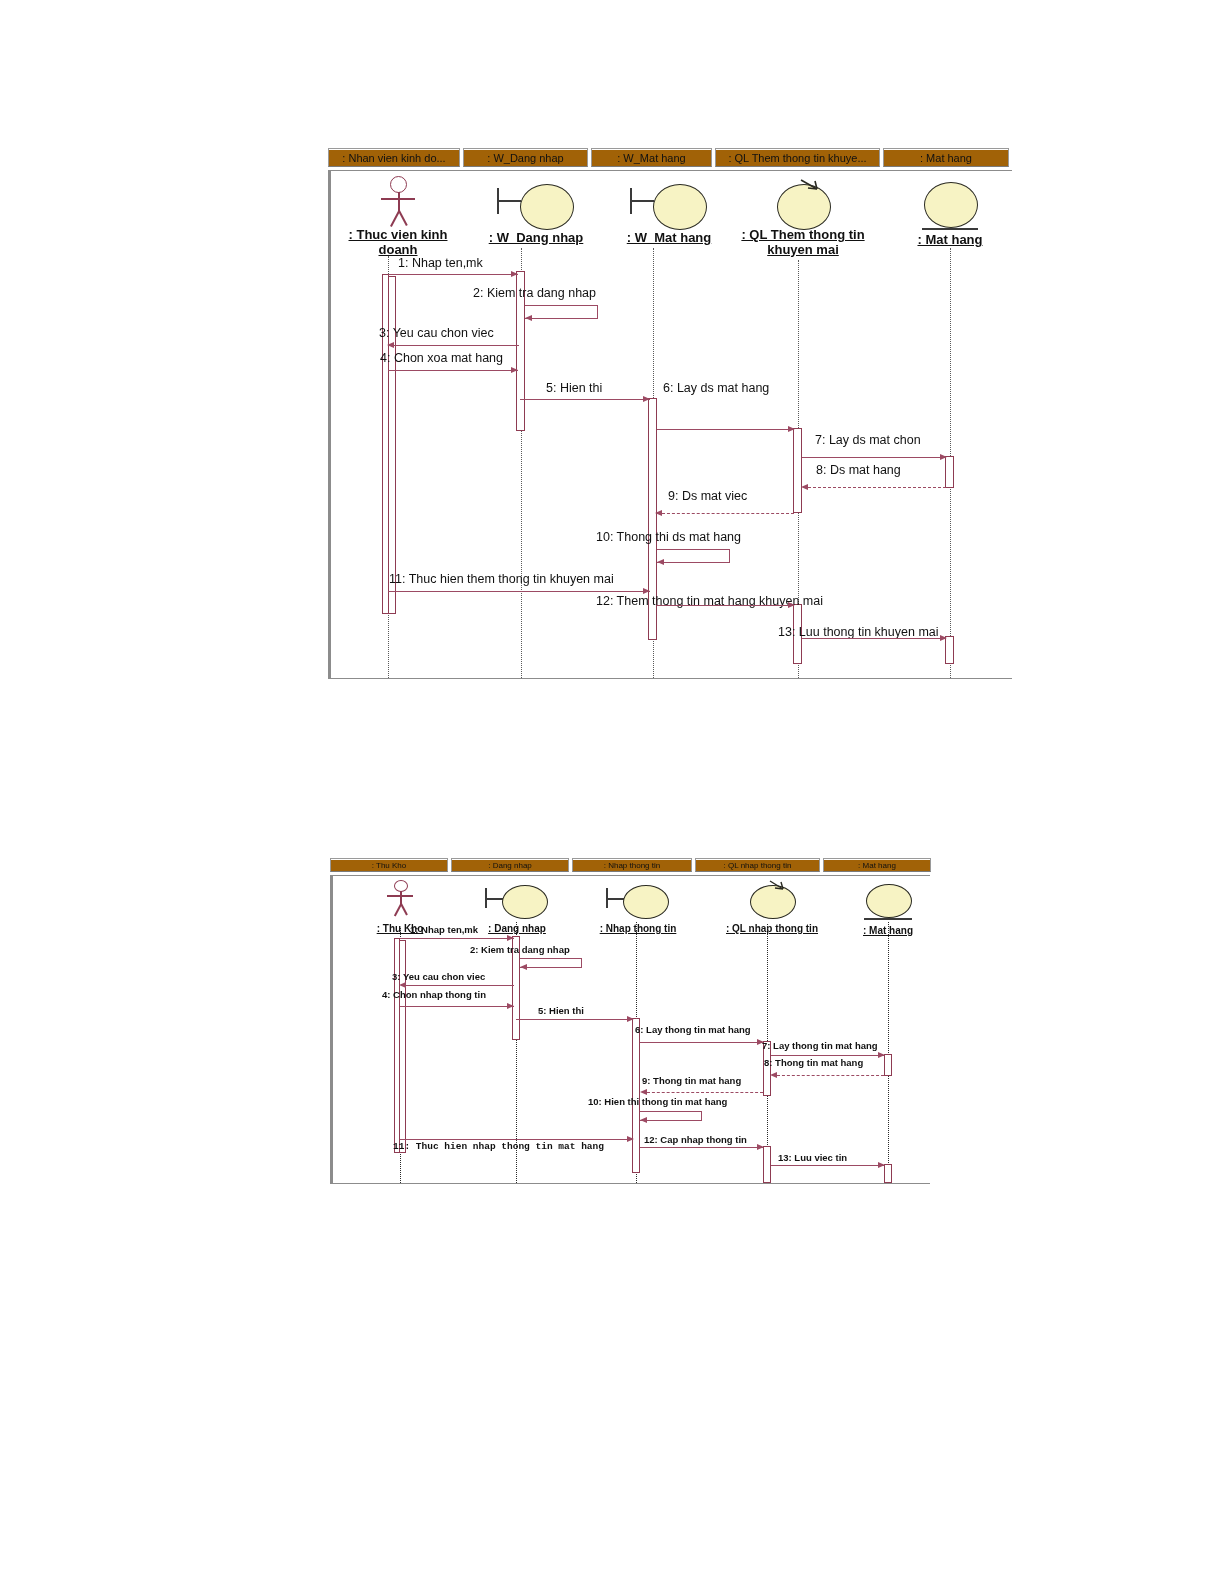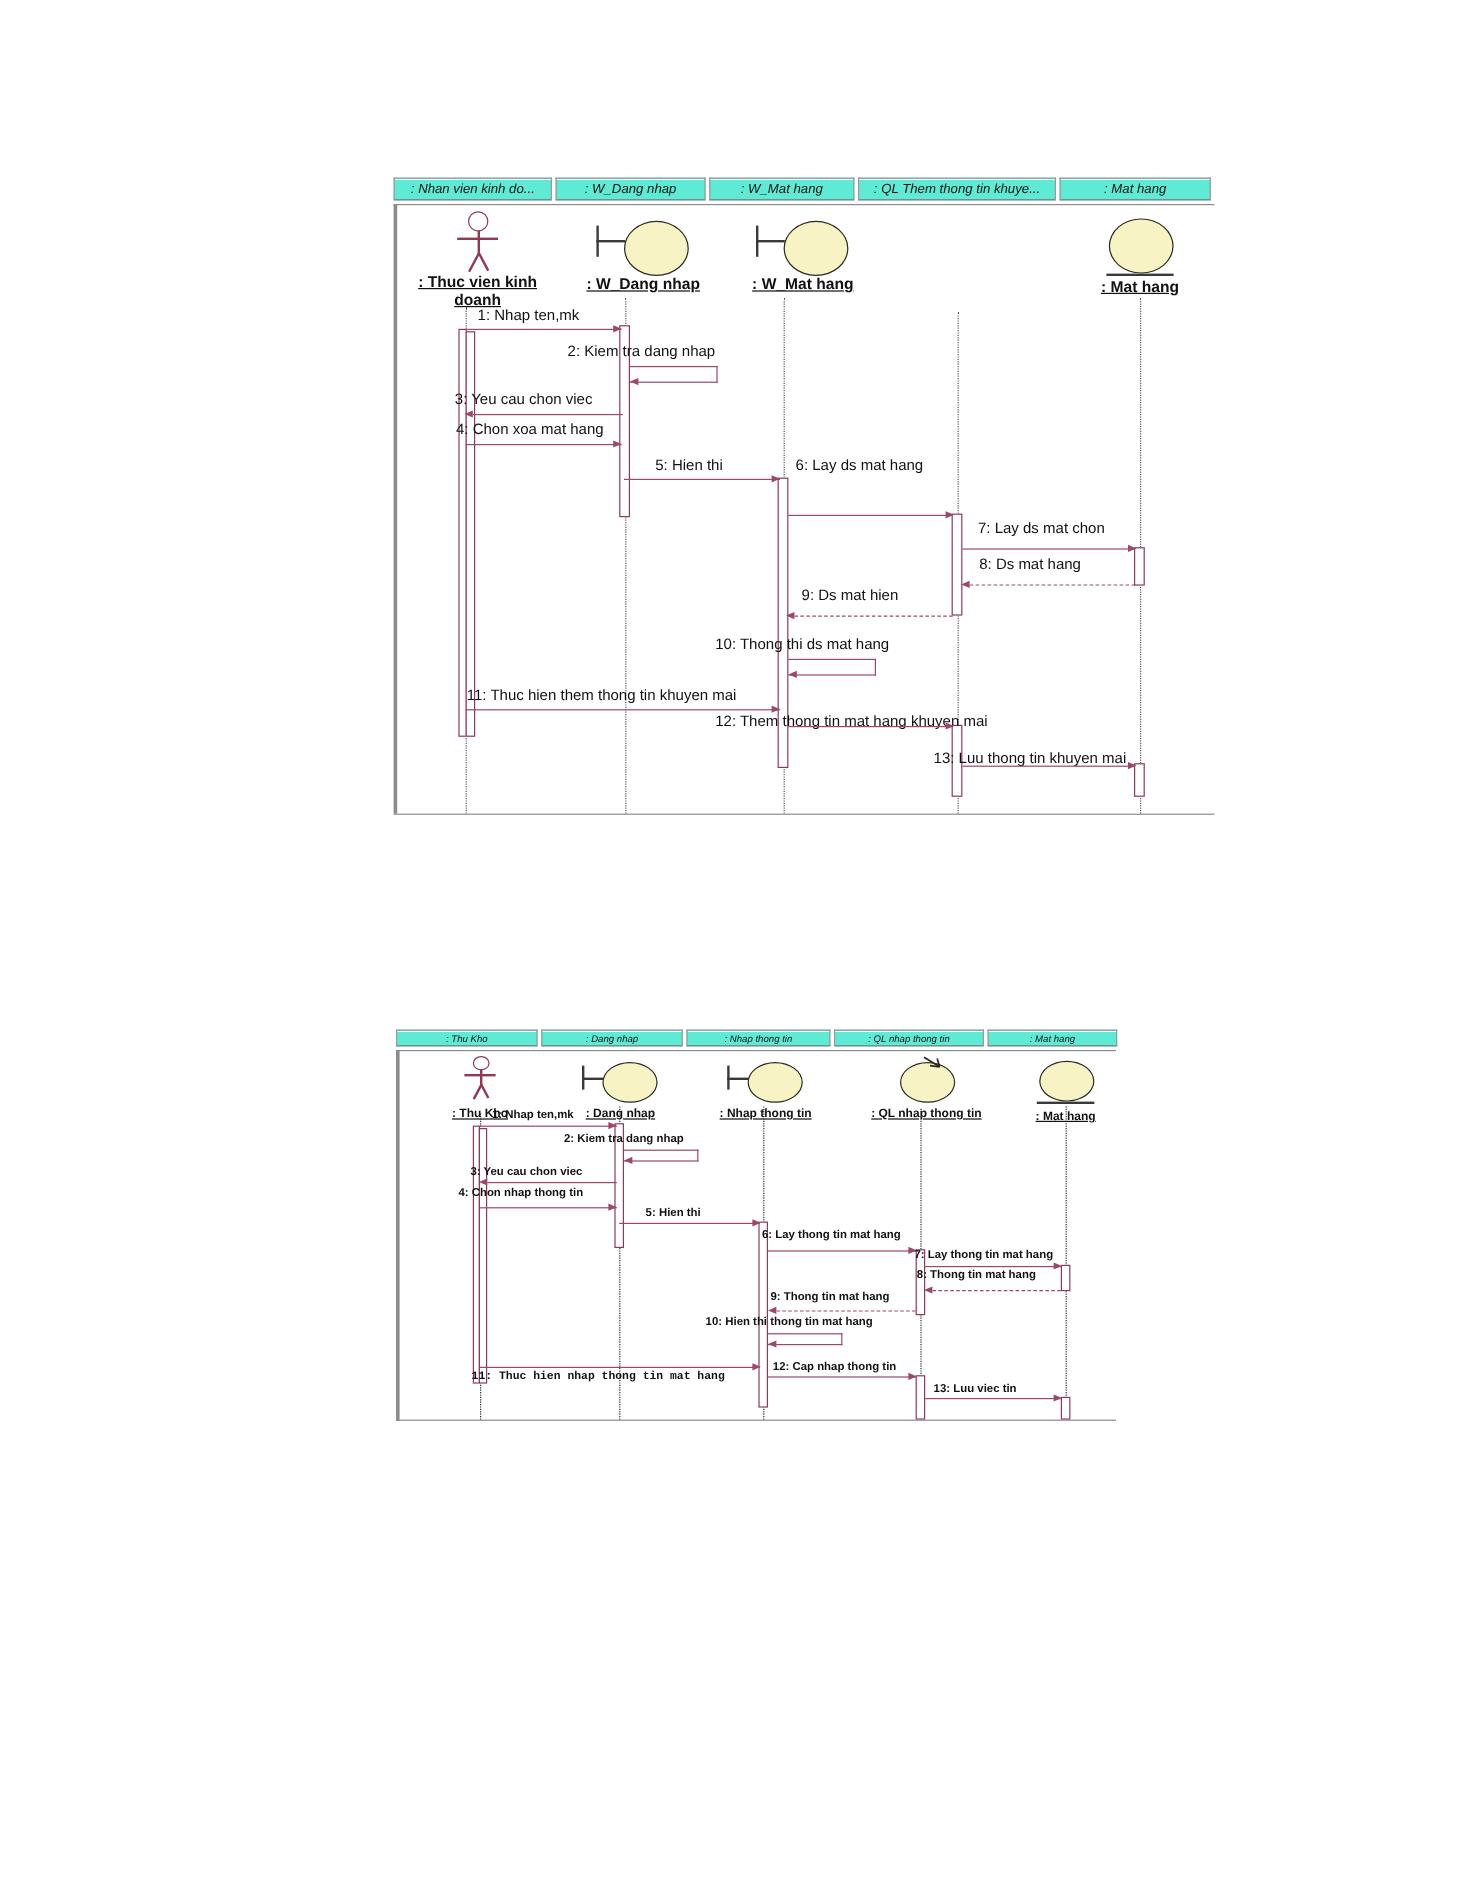--- a/index.html
+++ b/index.html
@@ -6,28 +6,27 @@
   body{
     width:1225px;height:1585px;background:#ffffff;
     font-family:"Liberation Sans", sans-serif;
     position:relative;overflow:hidden;
   }
   .diagram{position:absolute;}
 
   
   .tabstrip{position:absolute;left:0;top:0;display:flex;gap:3px;}
   .tab{
-    background:#5eead4;
+    background:#a16207;
     border:1px solid #9a9a9a;
     border-bottom-color:#7a7a7a;
     box-shadow:inset 0 1px 0 #ffffff;
     display:flex;align-items:center;justify-content:center;
     color:#111;white-space:nowrap;overflow:hidden;
     box-sizing:border-box;
-    font-style:italic;
   }
 
   
   .frame{position:absolute;border-left:3px solid #8c8c8c;box-sizing:border-box;}
   .frame-top{position:absolute;height:1px;background:#8c8c8c;}
   .frame-bot{position:absolute;height:1px;background:#8c8c8c;}
 
   
   .head{position:absolute;text-align:center;}
   .head .caption{
@@ -125,20 +124,30 @@
 
   <div class="head" style="left:281px;top:28px;width:120px;">
     <div class="icon-wrap" style="width:86px;height:52px;">
       <div class="bbar" style="left:4px;top:12px;width:1.8px;height:26px;"></div>
       <div class="bconn" style="left:4px;top:24px;width:24px;"></div>
       <div class="ellipse" style="left:27px;top:8px;width:52px;height:44px;"></div>
     </div>
     <div class="caption">: W_Mat hang</div>
   </div>
 
+  <div class="head" style="left:404px;top:28px;width:142px;">
+    <div class="icon-wrap" style="width:58px;height:52px;">
+      <div class="ellipse" style="left:3px;top:8px;width:52px;height:44px;"></div>
+      <svg class="ctrlarrow" width="24" height="14" viewBox="0 0 24 14" style="left:25px;top:2px;">
+        <path d="M2 2 L18 11" stroke="#2a2a22" stroke-width="1.6" fill="none"></path>
+        <path d="M18 11 L9 10 M18 11 L16 3" stroke="#2a2a22" stroke-width="1.6" fill="none"></path>
+      </svg>
+    </div>
+    <div class="caption wrap" style="width:140px;">: QL Them thong tin khuyen mai</div>
+  </div>
 
   <div class="head" style="left:562px;top:28px;width:120px;">
     <div class="icon-wrap" style="width:58px;height:54px;">
       <div class="ellipse" style="left:3px;top:6px;width:52px;height:44px;"></div>
       <div class="eline" style="left:1px;top:52px;width:56px;"></div>
     </div>
     <div class="caption">: Mat hang</div>
   </div>
 
   <div class="lifeline" style="left:60px;top:108px;height:422px;"></div>
@@ -181,21 +190,21 @@
   <div class="arrow right" style="left:460px;top:277.5px;"></div>
 
   <div class="label" style="left:487px;top:285px;">7: Lay ds mat chon</div>
   <div class="msg" style="left:474px;top:309px;width:144px;"></div>
   <div class="arrow right" style="left:612px;top:305.5px;"></div>
 
   <div class="label" style="left:488px;top:315px;">8: Ds mat hang</div>
   <div class="msg dashed" style="left:480px;top:339px;width:138px;"></div>
   <div class="arrow left" style="left:473px;top:335.5px;"></div>
 
-  <div class="label" style="left:340px;top:341px;">9: Ds mat hien</div>
+  <div class="label" style="left:340px;top:341px;">9: Ds mat viec</div>
   <div class="msg dashed" style="left:334px;top:365px;width:132px;"></div>
   <div class="arrow left" style="left:327px;top:361.5px;"></div>
 
   <div class="label" style="left:268px;top:382px;">10: Thong thi ds mat hang</div>
   <div class="selfmsg" style="left:329px;top:401px;width:73px;height:14px;"></div>
   <div class="arrow left" style="left:329px;top:411px;"></div>
 
   <div class="label" style="left:61px;top:424px;">11: Thuc hien them thong tin khuyen mai</div>
   <div class="msg" style="left:60px;top:443px;width:262px;"></div>
   <div class="arrow right" style="left:315px;top:439.5px;"></div>

